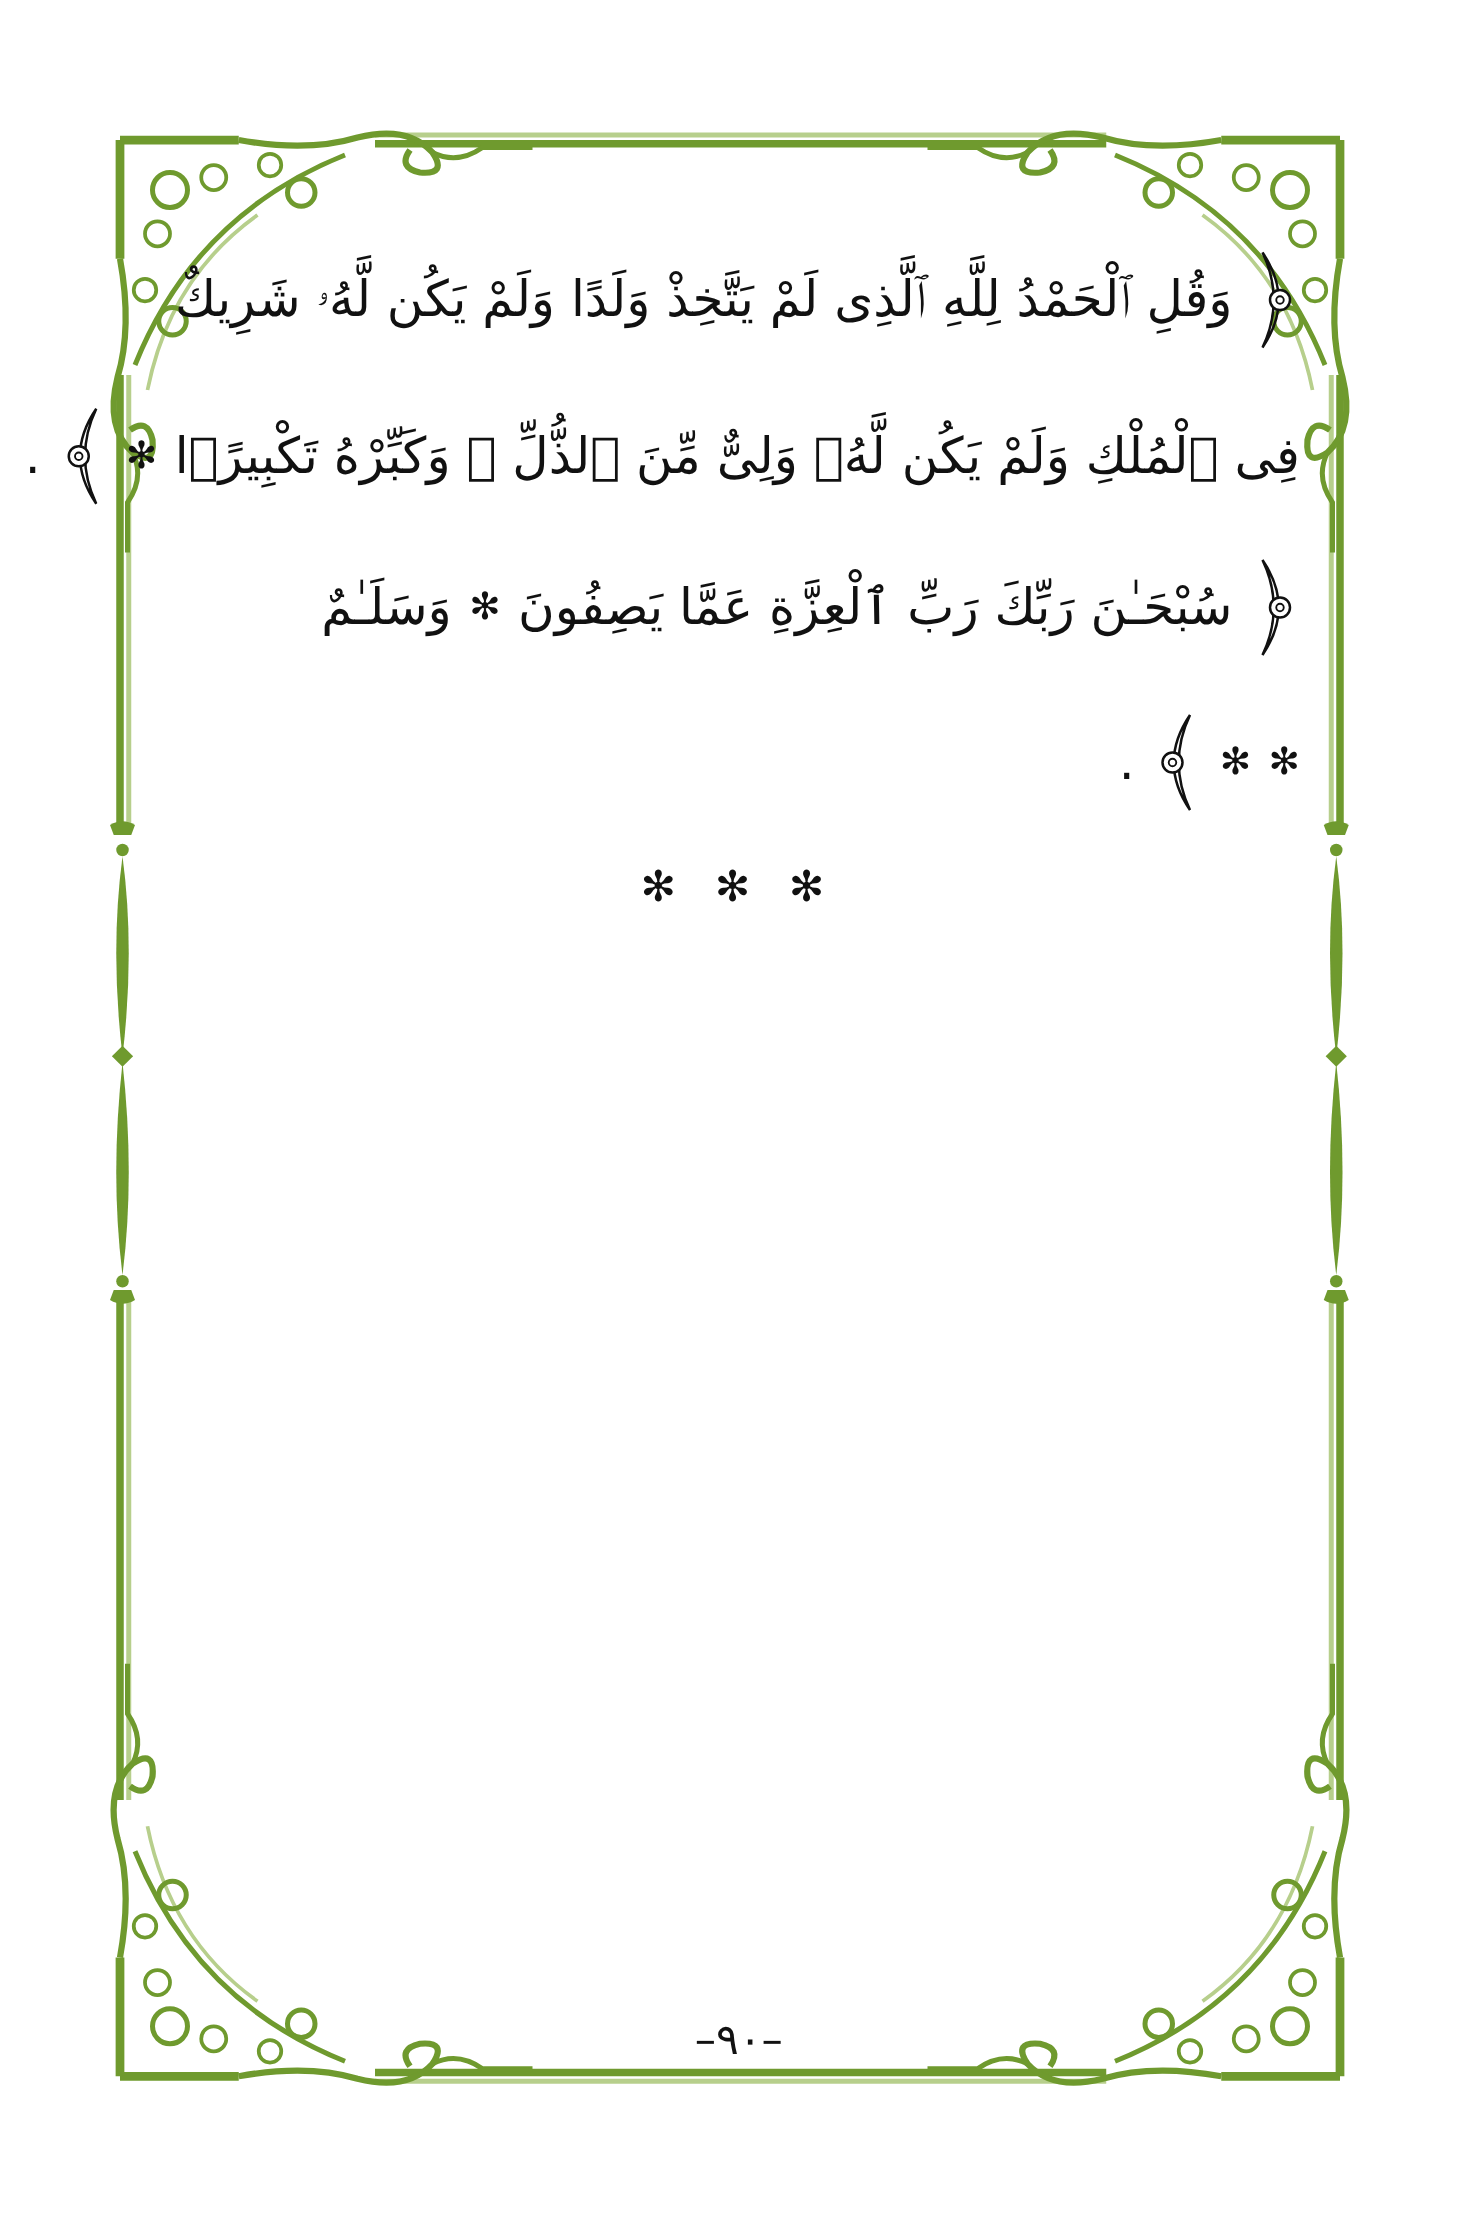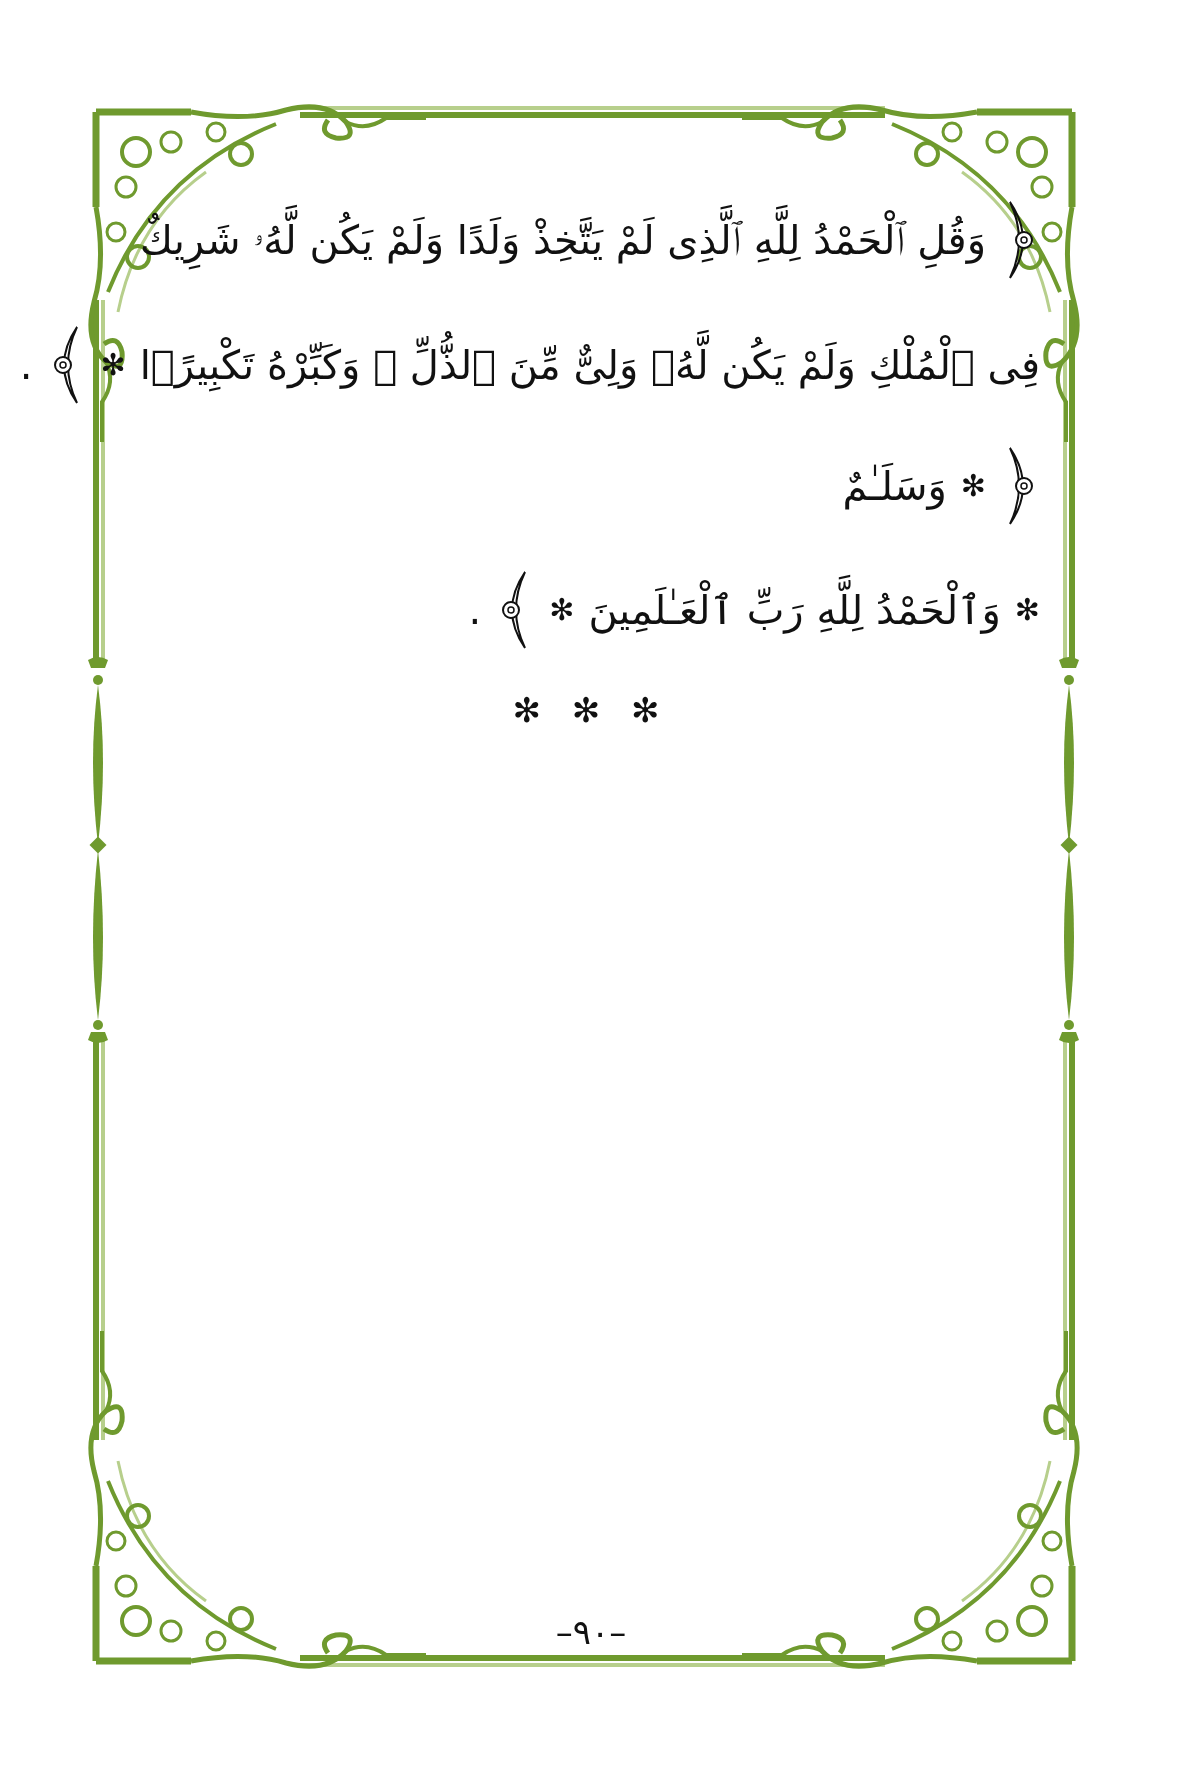--- a/index.html
+++ b/index.html
@@ -113,27 +113,27 @@
 </div>
 
 <div class="verse" style="top:456px;">
   <span class="bracket">
     <svg width="36" height="80" viewBox="0 0 36 80">
         <path d="M8 2 Q34 40 8 78 Q26 40 8 2 z" fill="none" stroke="#111" stroke-width="2"></path>
         <circle cx="22" cy="40" r="8" fill="#fff" stroke="#111" stroke-width="2"></circle>
         <circle cx="22" cy="40" r="3" fill="none" stroke="#111" stroke-width="1.5"></circle>
       </svg>
   </span>
+  <span class="vtext">سُبْحَـٰنَ رَبِّكَ رَبِّ ٱلْعِزَّةِ عَمَّا يَصِفُونَ</span>
   <span class="star">✻</span>
   <span class="vtext">وَسَلَـٰمٌ</span>
 </div>
 
 <div class="verse" style="top:580px;">
   <span class="star">✻</span>
-  <span class="vtext">وَٱلْحَمْدُ لِلَّهِ رَبِّ ٱلْعَـٰلَمِينَ</span>
   <span class="star">✻</span>
   <span class="bracket">
     <svg width="36" height="80" viewBox="0 0 36 80">
         <path d="M28 2 Q2 40 28 78 Q10 40 28 2 z" fill="none" stroke="#111" stroke-width="2"></path>
         <circle cx="14" cy="40" r="8" fill="#fff" stroke="#111" stroke-width="2"></circle>
         <circle cx="14" cy="40" r="3" fill="none" stroke="#111" stroke-width="1.5"></circle>
       </svg>
   </span>
   <span>.</span>
 </div>

